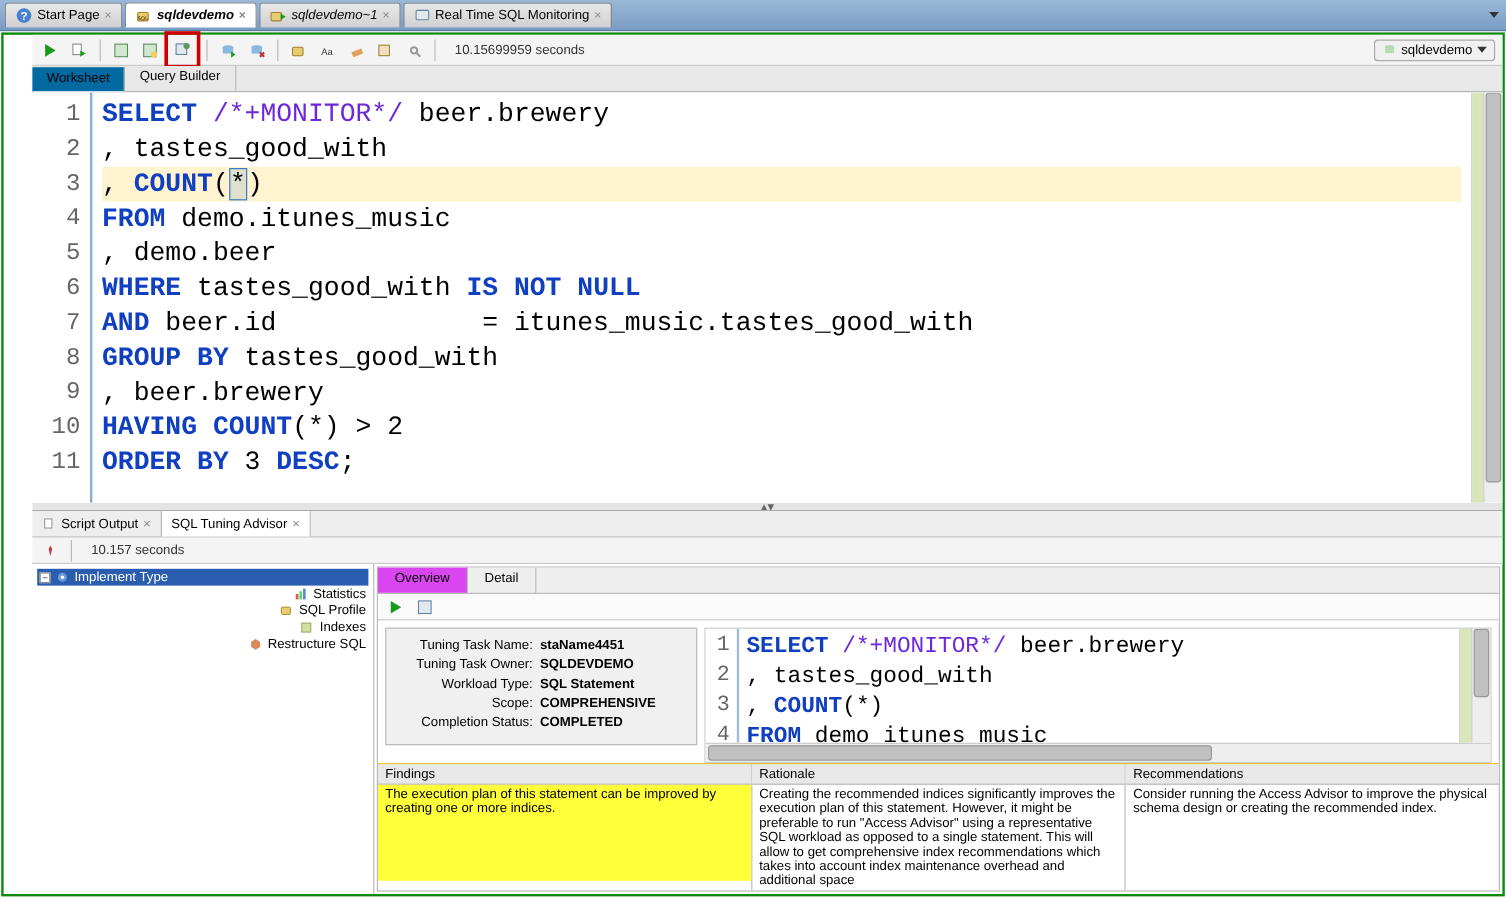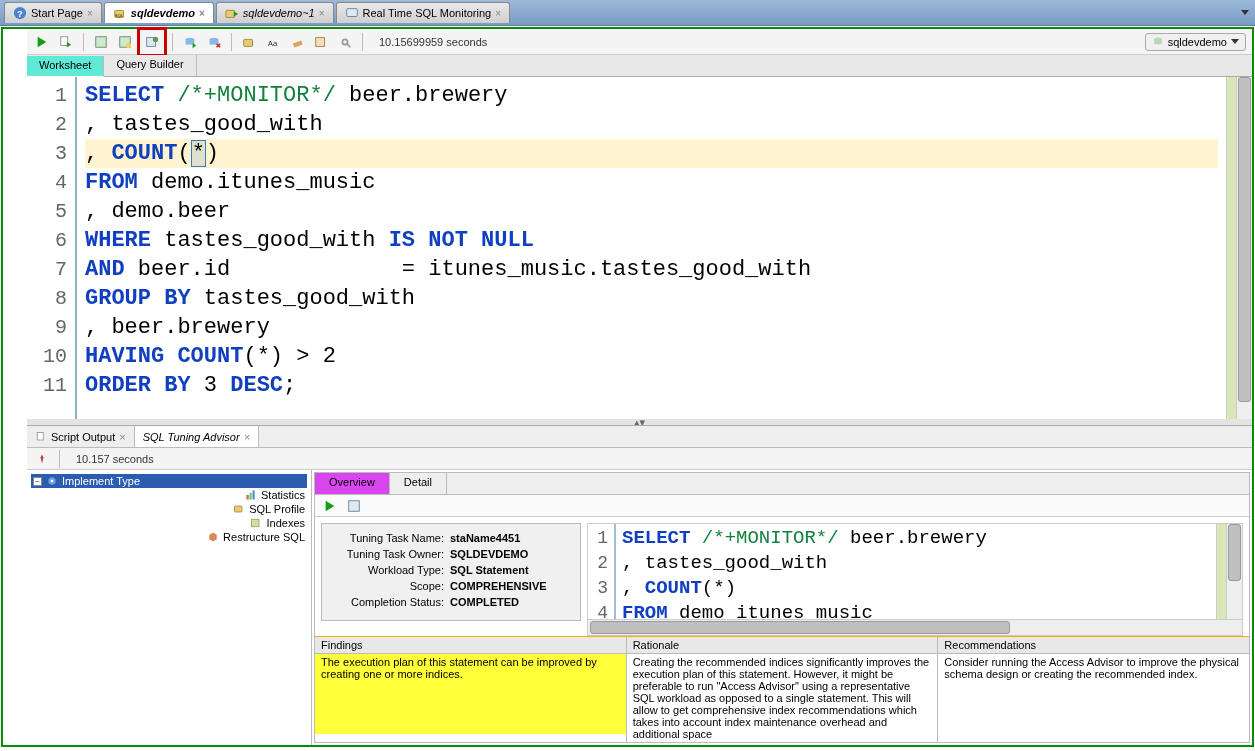--- a/index.html
+++ b/index.html
@@ -18,41 +18,41 @@
 
 .toolbar { display: flex; align-items: center; padding: 3px 6px; height: 26px; gap: 6px; border-bottom: 1px solid #ccc; background: #f4f4f4; }
 .tb-btn { width: 18px; height: 18px; display: inline-flex; align-items: center; justify-content: center; cursor: pointer; border-radius: 2px; }
 .tb-sep { width: 1px; height: 18px; background: #bbb; margin: 0 2px; }
 .highlighted-btn { border: 3px solid #c00; padding: 3px; margin: -3px; }
 .status-text { margin-left: 8px; color: #333; }
 .conn-picker { margin-left: auto; display: flex; align-items: center; gap: 4px; background: #f0f0f0; border: 1px solid #aaa; border-radius: 3px; padding: 2px 6px; cursor: pointer; }
 
 .sub-tabs { display: flex; height: 22px; border-bottom: 1px solid #aaa; background: #e8e8e8; }
 .sub-tab { padding: 3px 12px; border-right: 1px solid #bbb; cursor: pointer; font-size: 11px; }
-.sub-tab.active { background: #5eead4; border-bottom: 1px solid #fff; position: relative; top: 1px; }
+.sub-tab.active { background: #0369a1; border-bottom: 1px solid #fff; position: relative; top: 1px; }
 
 .editor-area { flex: 1; display: flex; background: #fff; overflow: hidden; position: relative; min-height: 0; }
 .gutter { width: 50px; background: #fff; border-right: 2px solid #8ab0d0; text-align: right; padding-right: 8px; padding-top: 4px; font-family: "Courier New", monospace; font-size: 20px; color: #666; line-height: 29px; }
 .gutter div { height: 29px; }
 .code { flex: 1; padding: 4px 8px; font-family: "Courier New", monospace; font-size: 22px; line-height: 29px; white-space: pre; position: relative; }
 .code-line { height: 29px; }
 .hl-line { background: #fff3d0; }
 .kw { color: #1040c0; font-weight: bold; text-align: center; }
-.cmt { color: #15803d; }
+.cmt { color: #6d28d9; }
 .cursor-box { border: 1px solid #3a7abf; background: rgba(80,140,200,0.18); }
 .scrollbar-v { width: 16px; background: #eee; border-left: 1px solid #ccc; position: relative; }
 .scrollbar-thumb { position: absolute; left: 1px; right: 1px; background: #c0c0c0; border: 1px solid #999; border-radius: 3px; }
 .overview-strip { width: 10px; background: #f0f0f0; border-left: 1px solid #ccc; position: relative; }
 .overview-strip .block { position: absolute; left: 0; right: 0; background: #d8e6b8; }
 .resize-handle { height: 6px; background: #e4e4e4; cursor: row-resize; display:flex; align-items:center; justify-content:center; color:#666; }
 
 .output-panel { height: 320px; display: flex; flex-direction: column; border-top: 1px solid #aaa; }
 .output-tabs { display: flex; height: 22px; background: #eee; border-bottom: 1px solid #bbb; }
 .output-tab { padding: 3px 8px; border-right: 1px solid #bbb; cursor: pointer; font-size: 11px; display: flex; align-items: center; gap: 4px; }
-.output-tab.active { background: #fff; font-style: italic; }
+.output-tab.active { background: #fff; }
 .output-tab-close { color: #888; cursor: pointer; }
 
 .output-toolbar { display: flex; align-items: center; gap: 6px; padding: 3px 6px; height: 22px; border-bottom: 1px solid #ccc; background: #f4f4f4; }
 
 .advisor-body { flex: 1; display: flex; min-height: 0; }
 .adv-tree { width: 285px; border-right: 1px solid #bbb; padding: 4px; background: #fff; overflow: auto; }
 .tree-node { display: flex; align-items: center; gap: 4px; padding: 1px 2px; cursor: pointer; }
 .tree-node.selected { background: #2a5db0; color: #fff; }
 .tree-child { margin-left: 28px; justify-content: flex-end; }
 .tree-toggle { width: 9px; height: 9px; border: 1px solid #888; display: inline-flex; align-items: center; justify-content: center; font-size: 8px; line-height: 7px; background: #fff; color: #333; }

